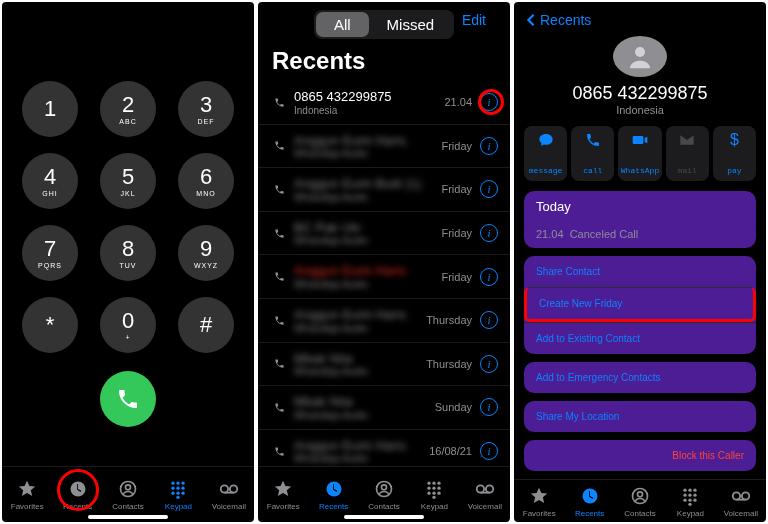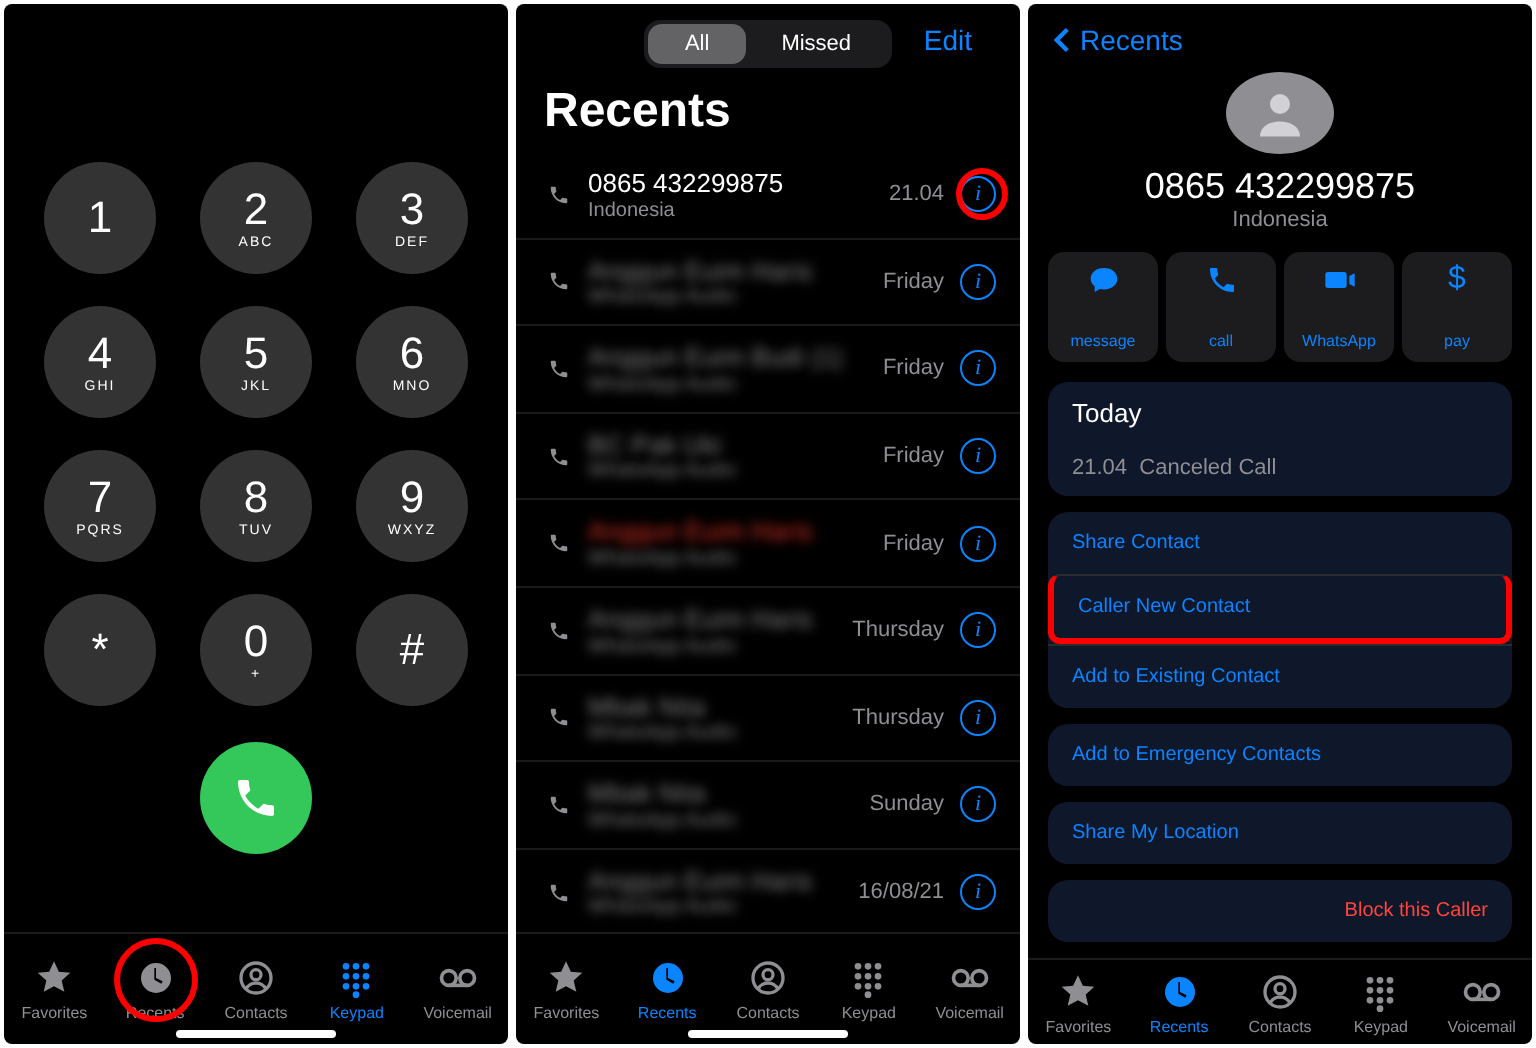--- a/index.html
+++ b/index.html
@@ -21,21 +21,21 @@
   .tab { flex:1; display:flex; flex-direction:column; align-items:center; justify-content:center; gap:2px; color:#8e8e93; font-size:8px; }
   .tab.active { color:#0a84ff; }
   .tabicon { width:22px; height:22px; display:flex; align-items:center; justify-content:center; }
   .home-indicator { position:absolute; bottom:3px; left:50%; transform:translateX(-50%); width:80px; height:4px; background:#fff; border-radius:3px; }
 
   .ring { border:3px solid #ff0000; border-radius:50%; position:absolute; pointer-events:none; }
 
   
   .seg { display:flex; align-items:center; justify-content:space-between; padding:8px 12px 4px; }
   .seg-ctrl { display:flex; background:#1c1c1e; border-radius:8px; padding:2px; margin:0 auto; }
-  .seg-item { font-size:11px; padding:4px 18px; border-radius:7px; color:#fff; }
+  .seg-item { font-size:15px; padding:4px 18px; border-radius:7px; color:#fff; }
   .seg-item.sel { background:#636366; }
   .edit { color:#0a84ff; font-size:14px; position:absolute; right:24px; top:10px; }
   .h1 { font-size:24px; font-weight:700; padding:4px 14px 6px; }
   .list { flex:1; overflow:hidden; }
   .row { display:flex; align-items:center; padding:8px 12px 8px 14px; border-bottom:1px solid #1a1a1a; position:relative; }
   .row .ico { width:14px; display:flex; justify-content:center; color:#8e8e93; }
   .row .meta { flex:1; margin-left:8px; min-width:0; }
   .row .name { font-size:13px; line-height:1.2; }
   .row .sub { font-size:10px; color:#8e8e93; }
   .row .time { font-size:11px; color:#8e8e93; margin-right:8px; }
@@ -45,23 +45,23 @@
 
   
   .back { color:#0a84ff; font-size:14px; padding:10px 12px 4px; display:flex; align-items:center; gap:4px; }
   .avatar { width:54px; height:54px; border-radius:50%; background:#8e8e93; margin:4px auto 6px; display:flex; align-items:center; justify-content:center; }
   .avatar svg { width:30px; height:30px; fill:#d1d1d6; }
   .number { text-align:center; font-size:18px; font-weight:400; }
   .subloc { text-align:center; font-size:11px; color:#8e8e93; margin-bottom:10px; }
   .actions { display:flex; gap:4px; padding:0 10px 10px; }
   .action { flex:1; background:#1c1c1e; border-radius:8px; display:flex; flex-direction:column; align-items:center; justify-content:center; padding:6px 2px; color:#0a84ff; }
   .action.disabled { color:#48484a; }
-  .action .albl { font-size:8px; margin-top:18px; }
+  .action .albl { font-size:8px; margin-top:18px;font-family:Liberation Mono, monospace; }
   .action svg, .action .glyph { height:16px; font-size:16px; line-height:16px; }
-  .section { background:#0f172a; margin:0 10px 8px; border-radius:10px; padding:8px 12px; }
+  .section { background:#4c1d95; margin:0 10px 8px; border-radius:10px; padding:8px 12px; }
   .section .t1 { font-size:13px; }
   .section .t2 { font-size:11px; color:#8e8e93; margin-top:14px; }
   .link-row { font-size:10px; color:#0a84ff; padding:10px 12px; }
   .multisec .link-row + .link-row { border-top:1px solid #2c2c2e; }
   .danger { color:#ff453a;text-align:right; }
   .hl { border:3px solid #ff0000; border-radius:6px; }
 </style>
 </head>
 <body>
 
@@ -397,34 +397,40 @@
           <path d="M6.6 10.8c1.4 2.8 3.8 5.1 6.6 6.6l2.2-2.2c.3-.3.7-.4 1-.2 1.1.4 2.4.6 3.6.6.6 0 1 .4 1 1V20c0 .6-.4 1-1 1C10.6 21 3 13.4 3 4c0-.6.4-1 1-1h3.5c.6 0 1 .4 1 1 0 1.2.2 2.5.6 3.6.1.4 0 .8-.3 1l-2.2 2.2z"></path>
         </svg>
         <span class="albl">call</span>
       </div>
     <div class="action">
         <svg viewBox="0 0 24 24" width="16" fill="currentColor">
           <path d="M3 6h12a2 2 0 012 2v8a2 2 0 01-2 2H3a2 2 0 01-2-2V8a2 2 0 012-2zm16 3l4-2v10l-4-2z"></path>
         </svg>
         <span class="albl">WhatsApp</span>
       </div>
+    <div class="action disabled">
+        <svg viewBox="0 0 24 24" width="16" fill="currentColor">
+          <path d="M2 5h20v14H2zM2 5l10 7L22 5"></path>
+        </svg>
+        <span class="albl">mail</span>
+      </div>
     <div class="action">
         <span class="glyph">$</span>
         <span class="albl">pay</span>
       </div>
   </div>
 
   <div class="section">
     <div class="t1">Today</div>
     <div class="t2"><span>21.04</span>&nbsp;&nbsp;<span>Canceled Call</span></div>
   </div>
 
   <div class="section multisec" style="padding:0">
     <div class="link-row">Share Contact</div>
-    <div class="link-row hl">Caller New Contact</div>
+    <div class="link-row hl">Create New Friday</div>
     <div class="link-row">Add to Existing Contact</div>
   </div>
   <div class="section" style="padding:0">
     <div class="link-row">Add to Emergency Contacts</div>
   </div>
   <div class="section" style="padding:0">
     <div class="link-row">Share My Location</div>
   </div>
   <div class="section" style="padding:0">
     <div class="link-row danger">Block this Caller</div>

